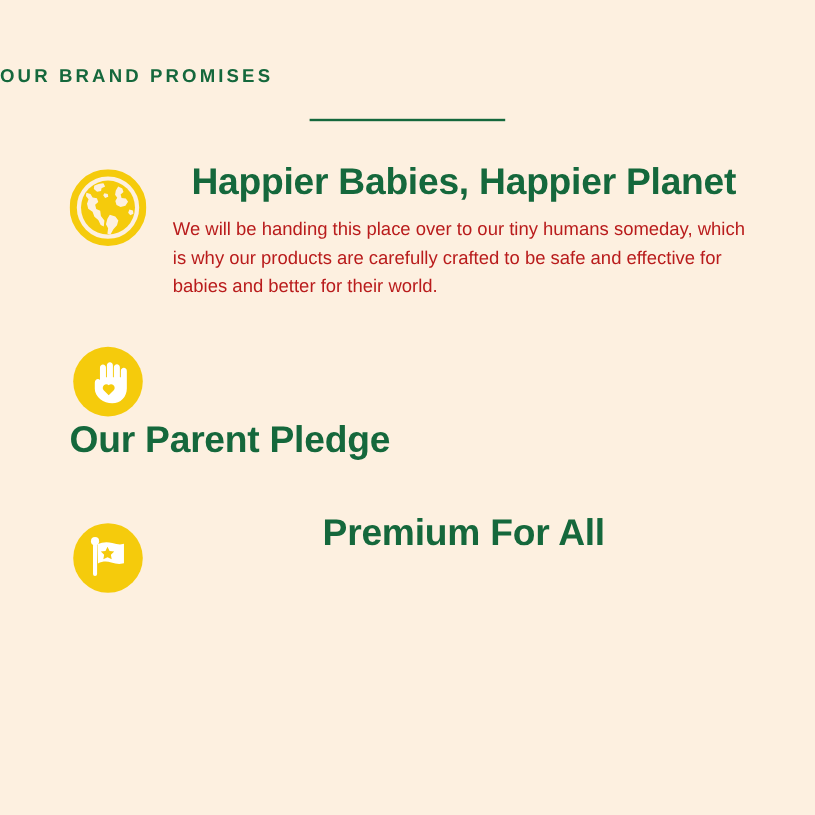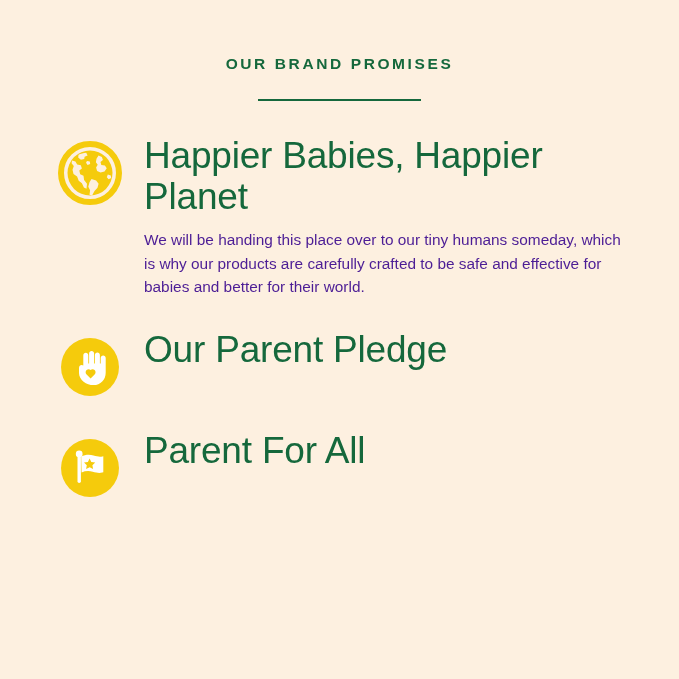--- a/index.html
+++ b/index.html
@@ -17,21 +17,20 @@
     position: relative;
     width: 679px;
     height: 679px;
     background: #fdf0e0;
     box-sizing: border-box;
   }
 
   
   .header {
     padding-top: 56px;
-    text-align: center;
   }
   .eyebrow {
     color: #15683c;
     font-size: 15.5px;
     font-weight: bold;
     letter-spacing: 2.6px;
     line-height: 1;
     font-family: "Liberation Sans", sans-serif;
   }
   .divider-wrap {
@@ -64,39 +63,40 @@
     height: 64px;
     margin-right: 22px;
     margin-top: 6px;
   }
   .icon-cell svg { display: block; width: 64px; height: 64px; }
 
   .text-cell { flex: 1 1 auto; padding-top: 0; }
 
   .promise-title {
     color: #15683c;
-    font-size: 37px;
-    font-weight: normal;
+    font-size: 31px;
+    font-weight: bold;
     line-height: 1.12;
     letter-spacing: -0.2px;
     margin: 0 0 11px 0;
     font-family: "Liberation Sans", sans-serif;
+    text-align: center;
   }
   .promise-body {
-    color: #4c1d95;
+    color: #b91c1c;
     font-size: 15.4px;
     line-height: 1.52;
     margin: 0;
     max-width: 480px;
     font-family: "Liberation Sans", sans-serif;
   }
 
   
   .promise.row-1 { margin-bottom: 30px; }
-  .promise.row-2 { margin-bottom: 31px; }
+  .promise.row-2 { margin-bottom: 31px; flex-direction: column; }
 </style>
 </head>
 <body>
 
 <div class="page">
 
   <div class="header">
     <div class="eyebrow">OUR BRAND PROMISES</div>
     <div class="divider-wrap">
       <div class="divider"></div>
@@ -150,18 +150,18 @@
           <rect x="19.5" y="20.0" width="3.4" height="27.0" rx="1.7" fill="#ffffff"></rect>
 
           <circle cx="21.2" cy="18.0" r="3.4" fill="#ffffff"></circle>
 
           <path fill="#ffffff" d="M23.2 20.6c4.0-2.0 8.2-2.3 12.3-1.1 3.6 1.0 6.2 1.6 8.9 0.9l0.9-0.2v16.1l-1.2 0.3c-3.0 0.7-5.9 0.1-9.4-0.9-3.8-1.1-7.5-0.9-11.1 0.8z"></path>
 
           <path fill="#f5cb0c" d="M31.6 22.6l1.7 3.5 3.9 0.5-2.8 2.7 0.7 3.8-3.5-1.8-3.5 1.8 0.7-3.8-2.8-2.7 3.9-0.5z"></path>
         </svg>
       </div>
       <div class="text-cell">
-        <h2 class="promise-title">Parent For All</h2>
+        <h2 class="promise-title">Premium For All</h2>
       </div>
     </div>
 
   </div>
 </div>
 
 </body></html>

